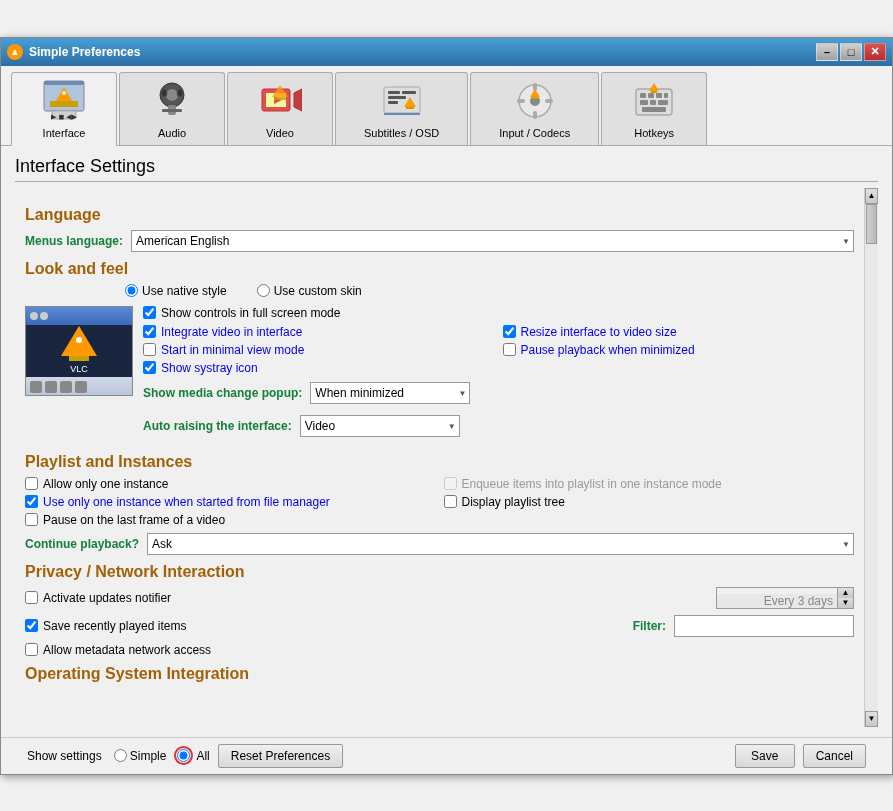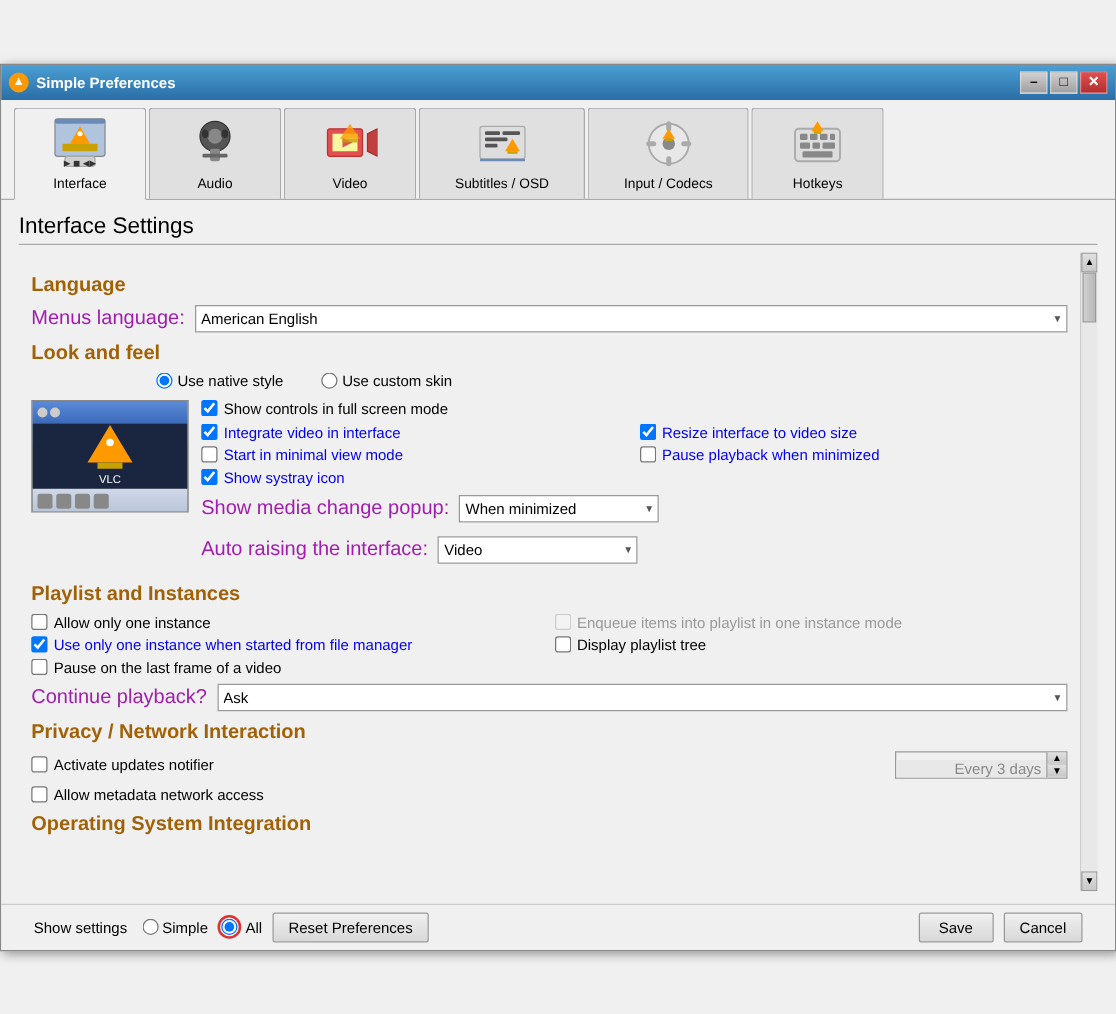--- a/index.html
+++ b/index.html
@@ -139,23 +139,24 @@
     }
 
     
     .form-row {
       display: flex;
       align-items: center;
       margin-bottom: 6px;
       gap: 8px;
     }
     .form-label {
-      font-size: 16px;
-      color: #a21caf;
+      font-size: 12px;
+      color: #15803d;
       white-space: nowrap;
+      font-weight: bold;
     }
     .select-wrapper {
       position: relative;
       display: inline-block;
     }
     .select-wrapper::after {
       content: '▼';
       position: absolute;
       right: 4px;
       top: 50%;
@@ -199,21 +200,21 @@
       cursor: pointer;
       font-size: 12px;
     }
     .checkbox-item input[type=checkbox] { cursor: pointer; }
     .checkbox-item label { cursor: pointer; color: #0000ee; }
     .checkbox-item label.disabled { color: #999; cursor: default; }
     .checkbox-item label.black { color: #000; }
 
     
     .vlc-preview {
-      width: 126px;
+      width: 108px;
       height: 90px;
       border: 1px solid #888;
       background: linear-gradient(to bottom, #2a5db0 0%, #1a3a70 40%, #2a2a2a 40%, #1a1a1a 100%);
       flex-shrink: 0;
       position: relative;
       overflow: hidden;
     }
     .vlc-preview-toolbar {
       height: 18px;
       background: linear-gradient(to bottom, #5a8ad8, #3a6ab8);
@@ -575,20 +576,28 @@
           </label>
           <div style="flex:1;"></div>
           <div class="spinbox">
             <input type="text" value="Every 3 days" readonly="" style="">
             <div class="spinbox-btns">
               <div class="spinbox-btn">▲</div>
               <div class="spinbox-btn">▼</div>
             </div>
           </div>
         </div>
+        <div style="display:flex; align-items:center; gap:8px; margin-bottom:6px;">
+          <label class="checkbox-item">
+            <input type="checkbox" checked="" style="">
+            <label class="black">Save recently played items</label>
+          </label>
+          <span class="form-label" style="margin-left:auto;">Filter:</span>
+          <input type="text" class="filter-input" style="">
+        </div>
         <label class="checkbox-item" style="margin-bottom:6px;">
           <input type="checkbox" style="">
           <label class="black">Allow metadata network access</label>
         </label>
 
         <div class="section-header" style="margin-top:8px;">Operating System Integration</div>
         <div style="height:30px;"></div>
 
       </div>
 

